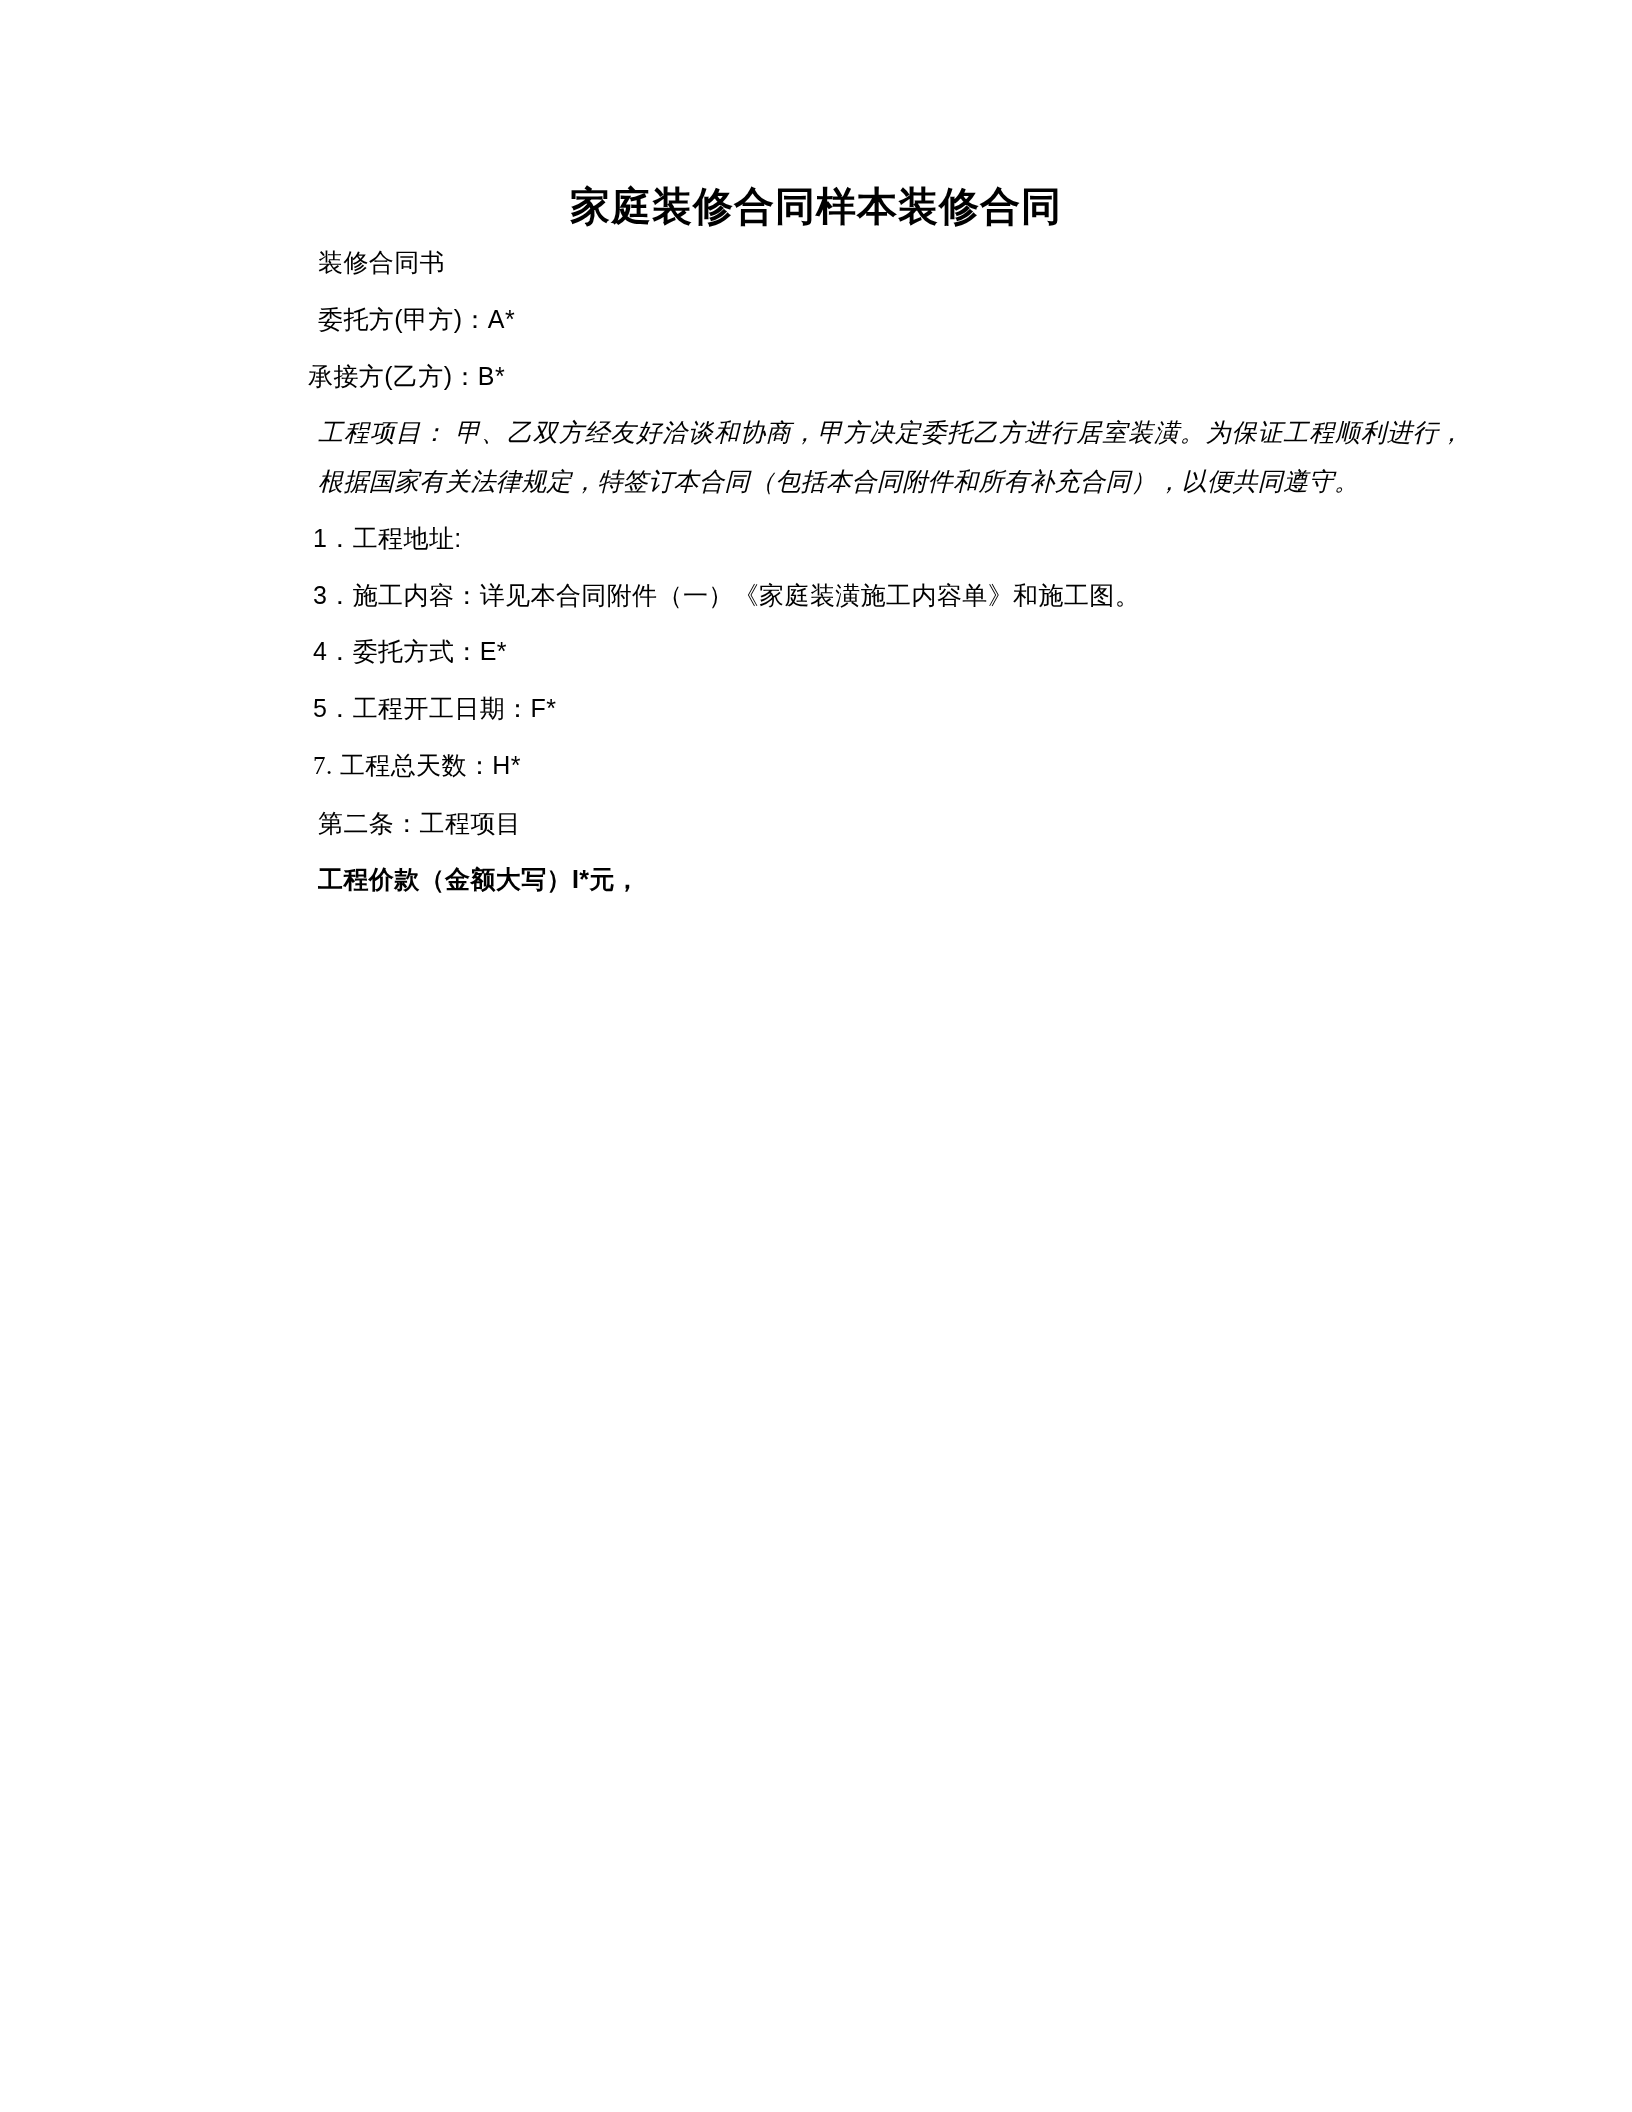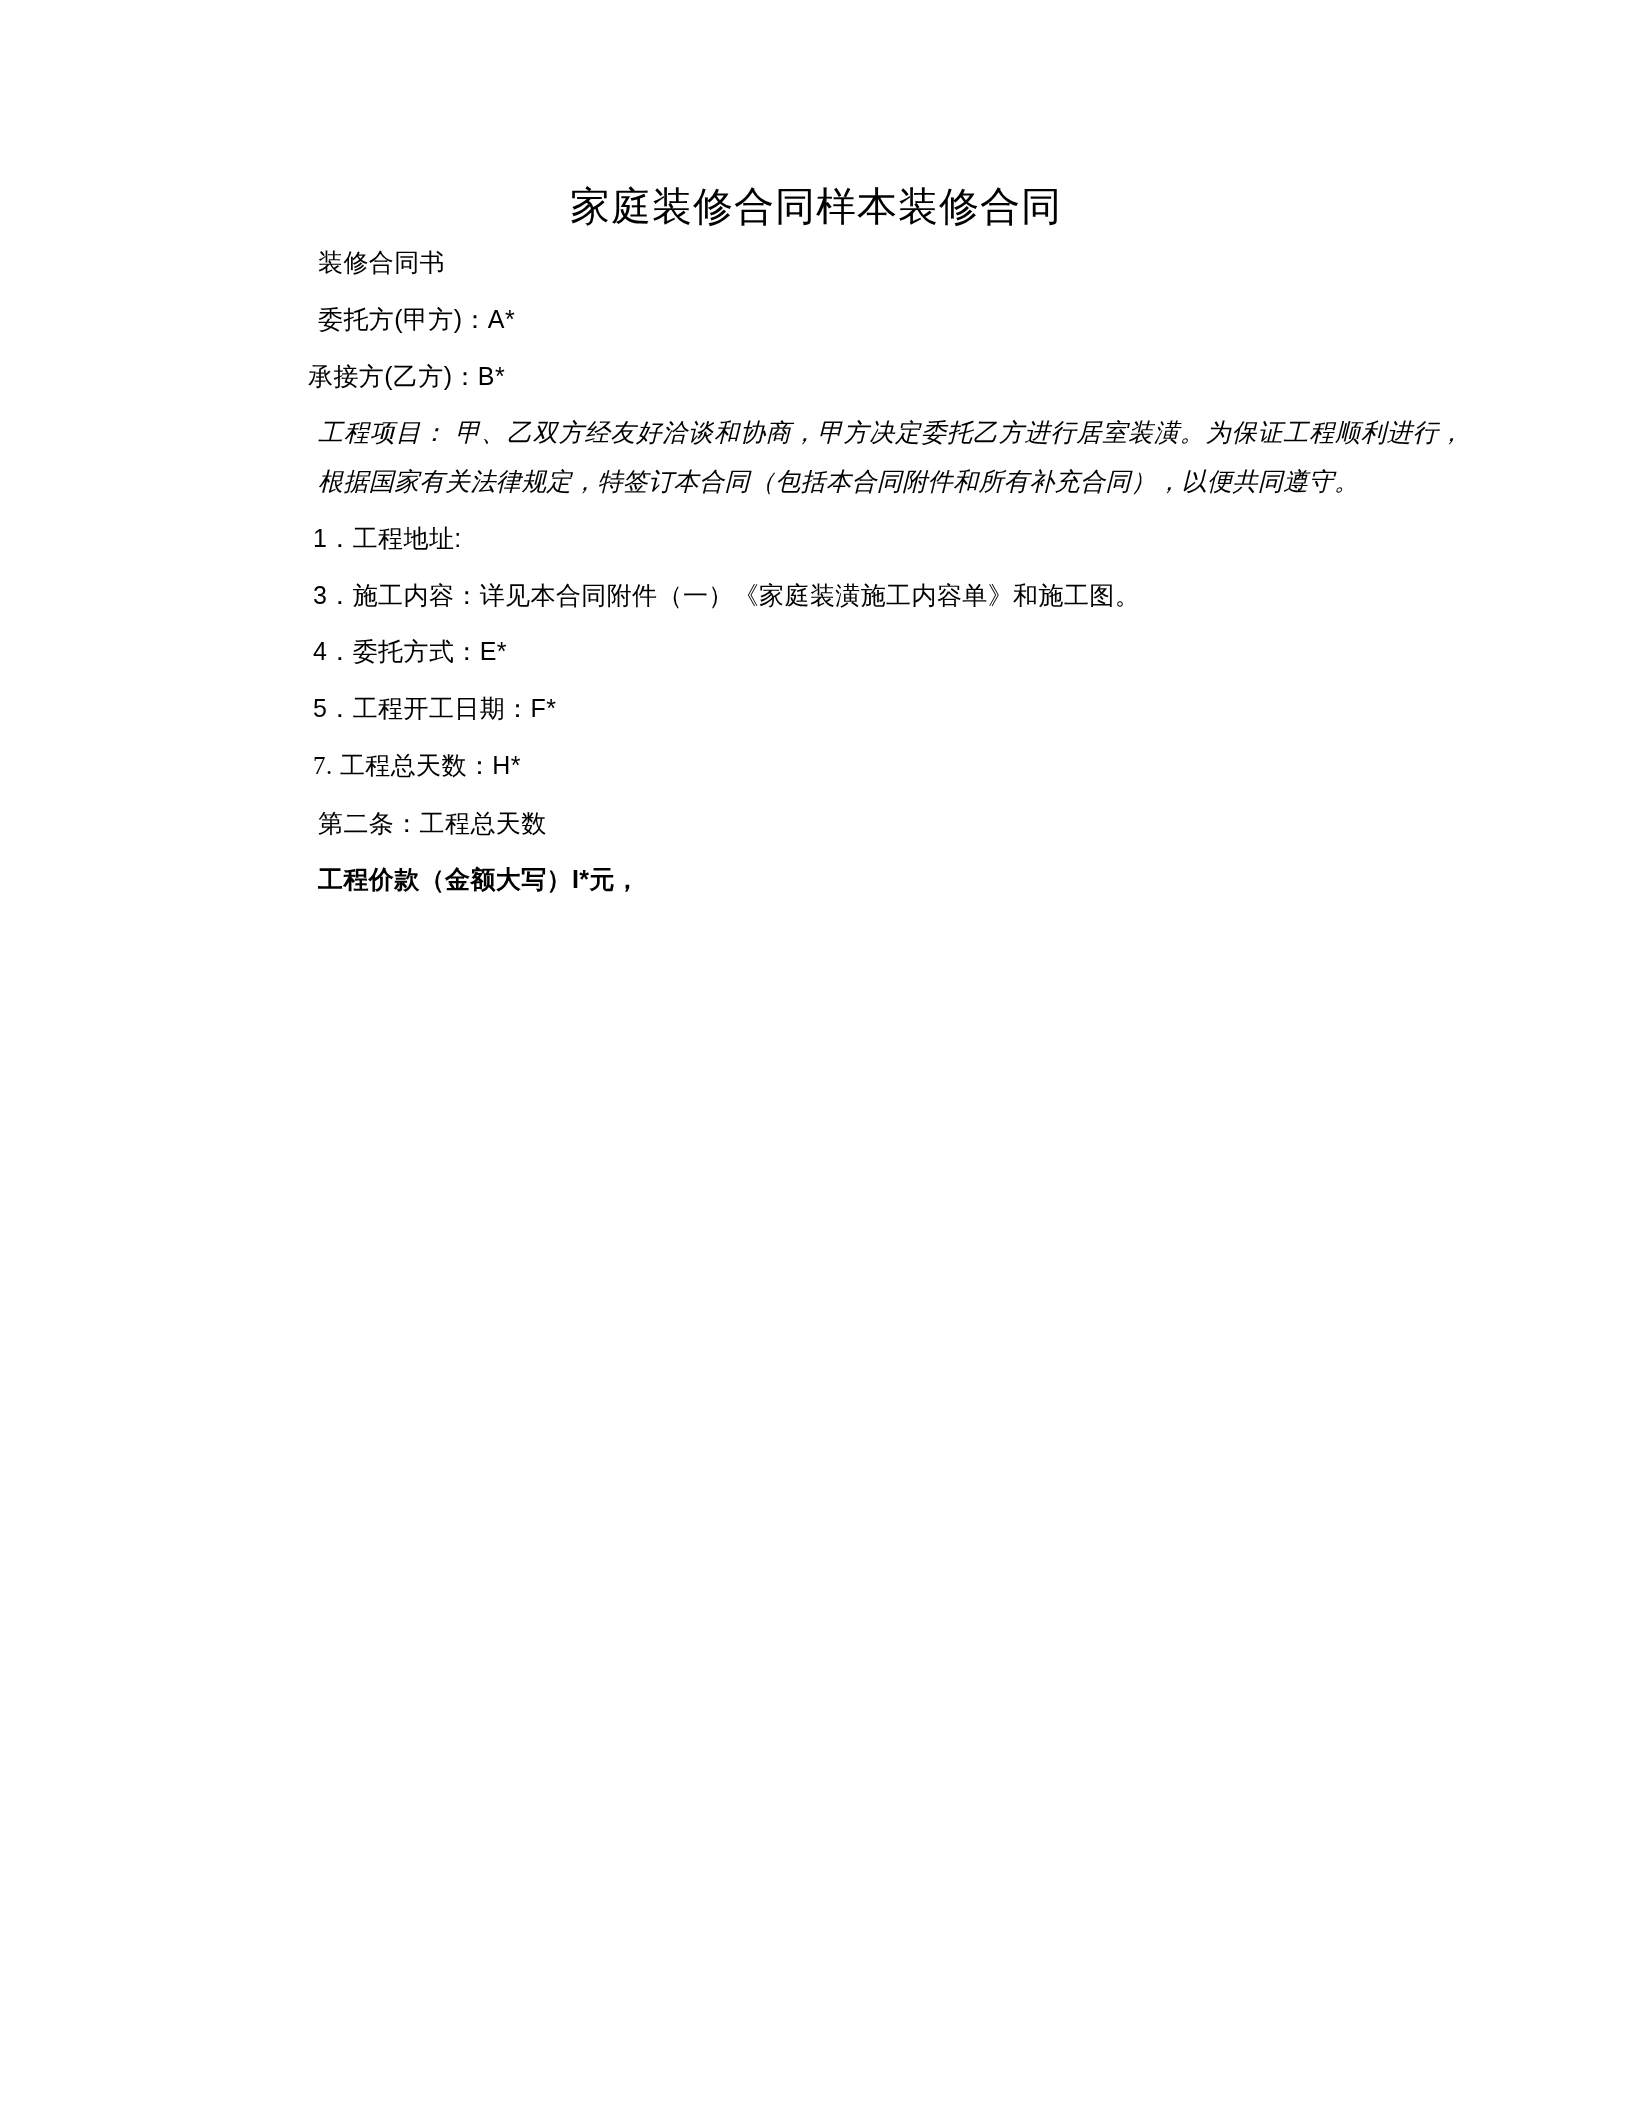--- a/index.html
+++ b/index.html
@@ -18,21 +18,21 @@
     width: 1632px;
     height: 2112px;
     box-sizing: border-box;
     padding: 0;
     position: relative;
     background: #ffffff;
   }
   .doc-title {
     text-align: center;
     font-size: 40px;
-    font-weight: normal;
+    font-weight: bold;
     letter-spacing: 1px;
     margin: 0;
     padding-top: 182px;
     line-height: 1.2;
   }
   .body-area {
     padding: 0 150px 0 300px;
     margin-top: 0;
   }
   p.para {
@@ -87,18 +87,18 @@
     <p class="para sp-4 indent-2">4．委托方式：E*</p>
 
     <p class="para sp-4 indent-2">5．工程开工日期：F*</p>
 
 
     <p class="para sp-3 indent-2">
       <span class="num-serif">7.</span>
       <span>工程总天数：H*</span>
     </p>
 
-    <p class="para tight indent-1">第二条：工程总天数</p>
+    <p class="para tight indent-1">第二条：工程项目</p>
 
     <p class="para sp-5 indent-1">工程价款（金额大写）I*元，</p>
 
   </div>
 </div>
 
 </body></html>

